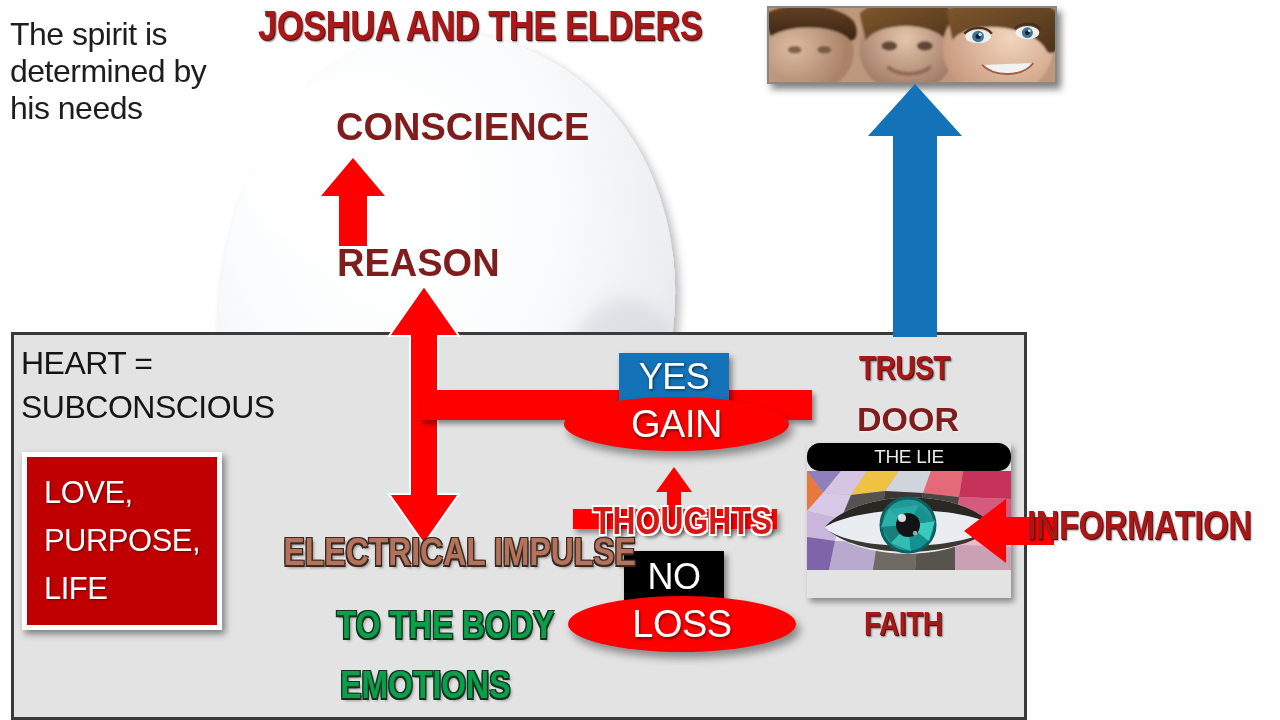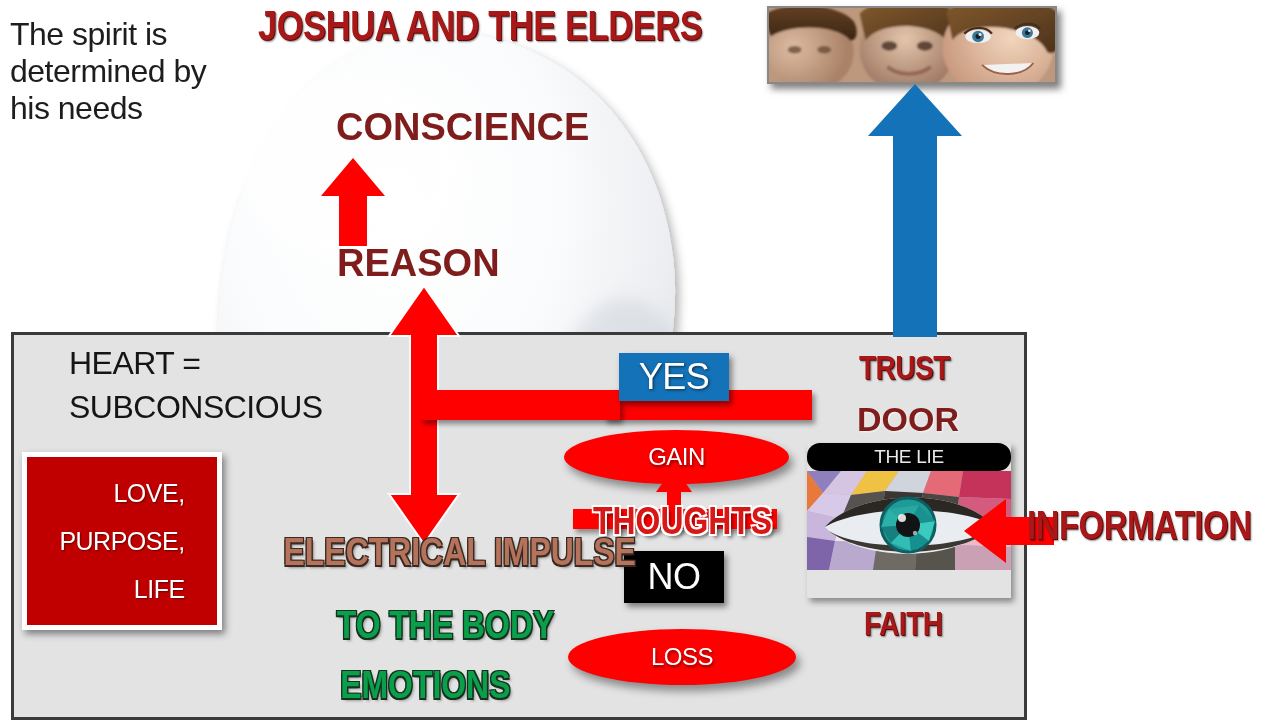--- a/index.html
+++ b/index.html
@@ -31,21 +31,21 @@
     text-shadow:1px 1px 0 #5a0b0b,2px 2px 2px rgba(0,0,0,.45);
     transform:scaleX(.82);transform-origin:left center;white-space:nowrap;
   }
   .blk{
     font-weight:bold;color:#7f1d1d;white-space:nowrap;
     font-family:"Liberation Sans",sans-serif;
     text-shadow:1px 1px 2px rgba(255,255,255,.7);
   }
   .thin{
     color:#151515;font-weight:400;white-space:nowrap;
-    font-family:"Liberation Sans",sans-serif;letter-spacing:-0.5px;margin-left:48px;
+    font-family:"Liberation Sans",sans-serif;letter-spacing:-0.5px;
   }
 
   
   .wa{
     font-weight:bold;white-space:nowrap;
     font-family:"Liberation Sans",sans-serif;
     transform:scaleX(.84);transform-origin:center center;
   }
   .wa-brown{color:#b5735c;
     text-shadow:-1.5px -1.5px 0 #3a2a22,1.5px -1.5px 0 #3a2a22,-1.5px 1.5px 0 #3a2a22,1.5px 1.5px 0 #3a2a22,3px 3px 3px rgba(0,0,0,.35);}
@@ -55,46 +55,45 @@
     text-shadow:-2px -2px 0 #fff,2px -2px 0 #fff,-2px 2px 0 #fff,2px 2px 0 #fff,4px 4px 4px rgba(0,0,0,.45);}
 
   
   #heart-box{
     left:22px;top:452px;width:200px;height:178px;
     background:#c00000;border:5px solid #ffffff;box-sizing:border-box;
     box-shadow:3px 4px 7px rgba(0,0,0,.45);
     display:flex;align-items:center;justify-content:center;
   }
   #heart-box .lines{
-    color:#fff;font-size:25px;line-height:48px;text-align:right;
+    color:#fff;font-size:31px;line-height:48px;text-align:left;
     font-family:"Liberation Sans",sans-serif;font-weight:400;letter-spacing:-0.5px;
     text-shadow:1px 1px 2px rgba(0,0,0,.45);
   }
 
   
   .chip{
     display:flex;align-items:center;justify-content:center;
     color:#fff;font-weight:400;font-family:"Liberation Sans",sans-serif;
     font-size:36px;letter-spacing:-0.5px;
     text-shadow:1px 1px 3px rgba(0,0,0,.6);
     box-shadow:3px 4px 6px rgba(0,0,0,.45);
     margin-top:12px;
   }
   #yes-box{left:619px;top:341px;width:110px;height:48px;background:#1372b8;}
   #no-box{left:624px;top:539px;width:100px;height:52px;background:#000000;}
 
   
   .oval{
     background:#ff0000;border-radius:50%;
     display:flex;align-items:center;justify-content:center;
-    color:#fff;font-size:24px;font-weight:400;letter-spacing:-0.5px;
+    color:#fff;font-size:38px;font-weight:400;letter-spacing:-0.5px;
     font-family:"Liberation Sans",sans-serif;
     text-shadow:1px 2px 3px rgba(0,0,0,.5);
     box-shadow:4px 6px 8px rgba(0,0,0,.4);
-    margin-top:33px;
   }
   #gain-oval{left:564px;top:397px;width:225px;height:54px;}
   #loss-oval{left:568px;top:596px;width:228px;height:56px;}
 
   
   .redbar{background:#ff0000;box-shadow:3px 4px 5px rgba(0,0,0,.4);}
   #bar-gain{left:604px;top:390px;width:208px;height:30px;}
   #bar-thoughts{left:573px;top:509px;width:204px;height:20px;}
 
   

